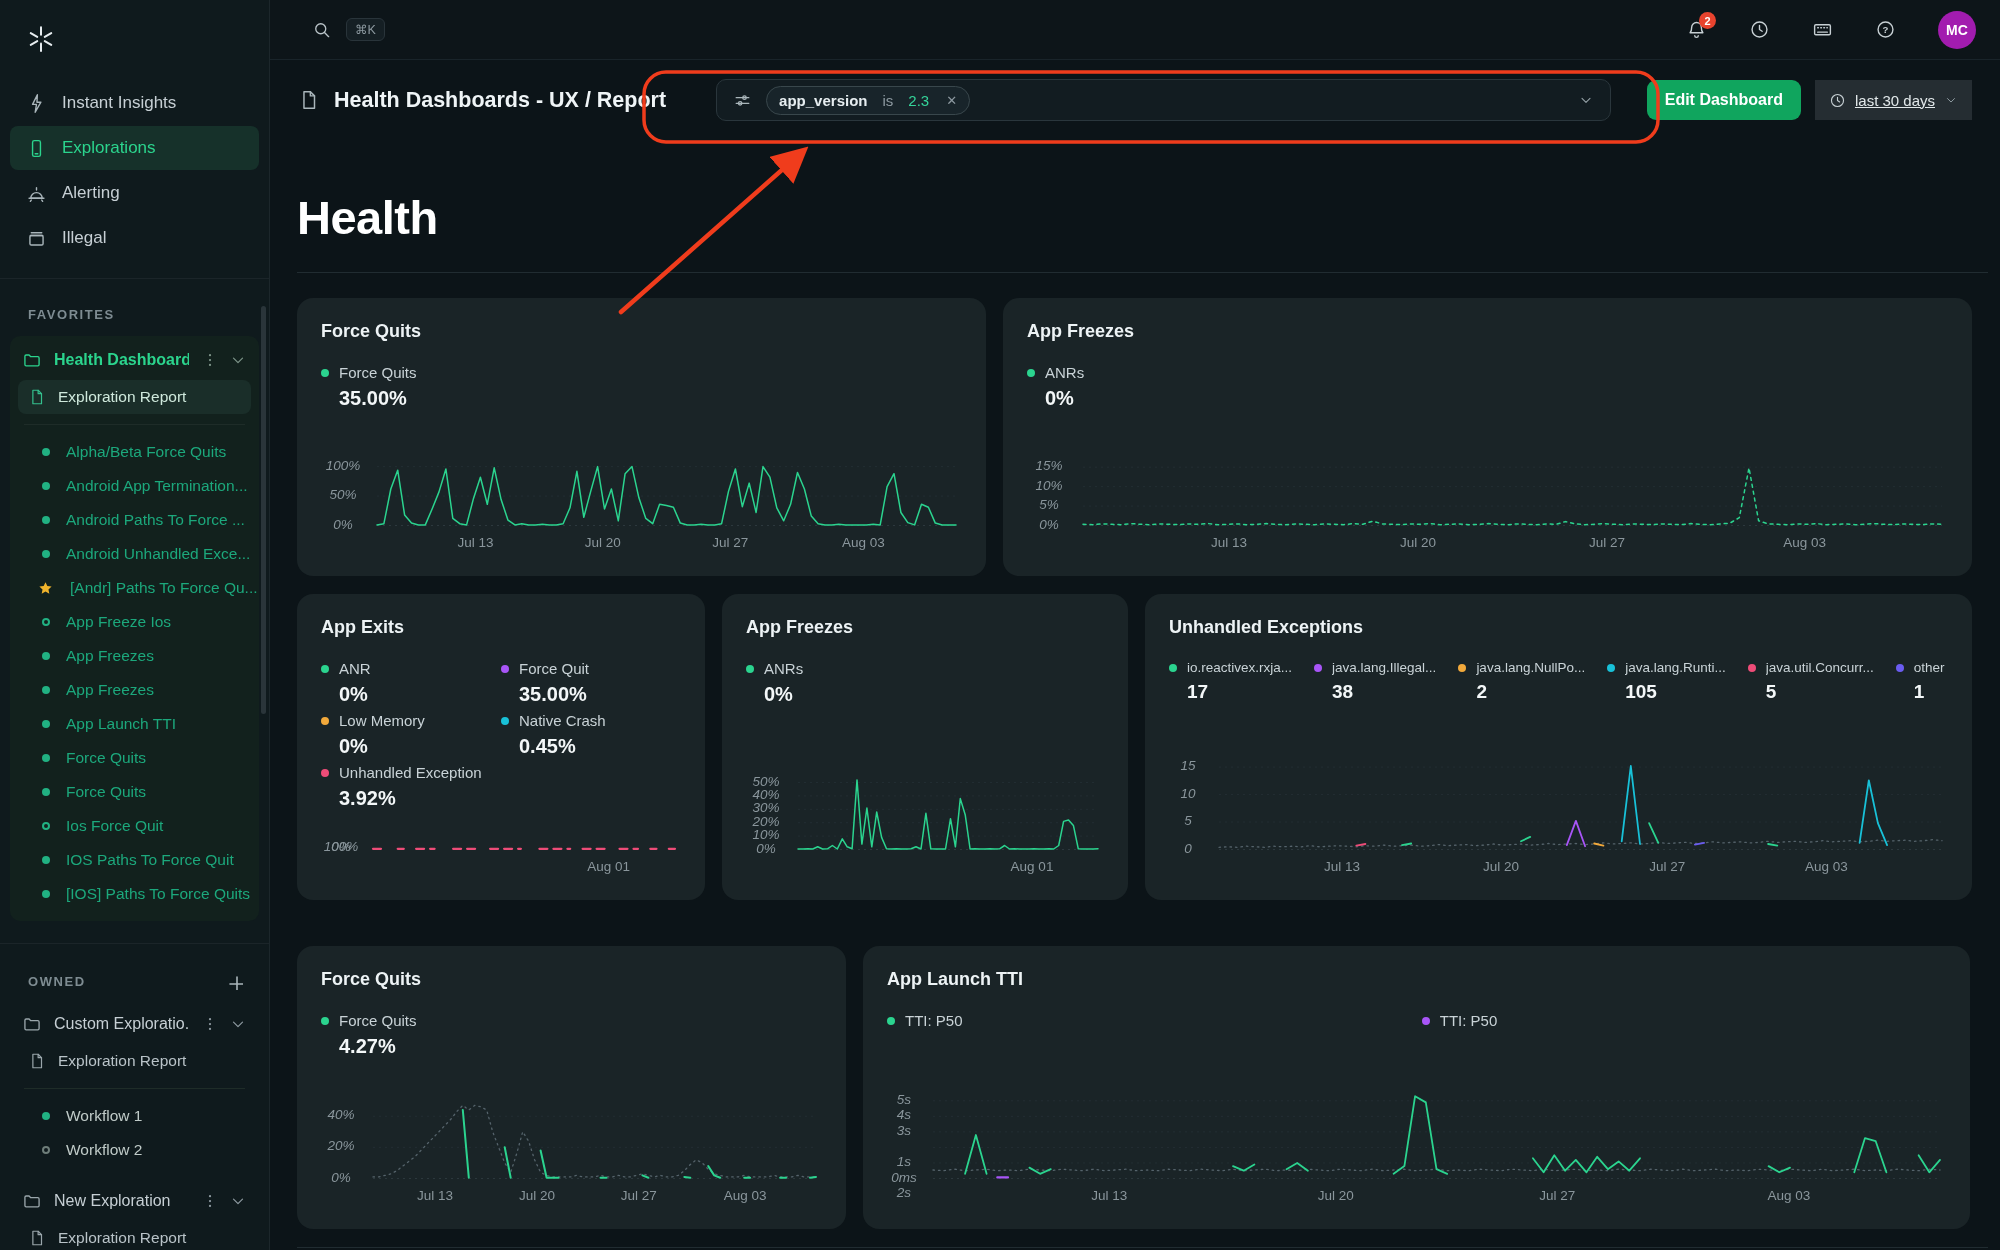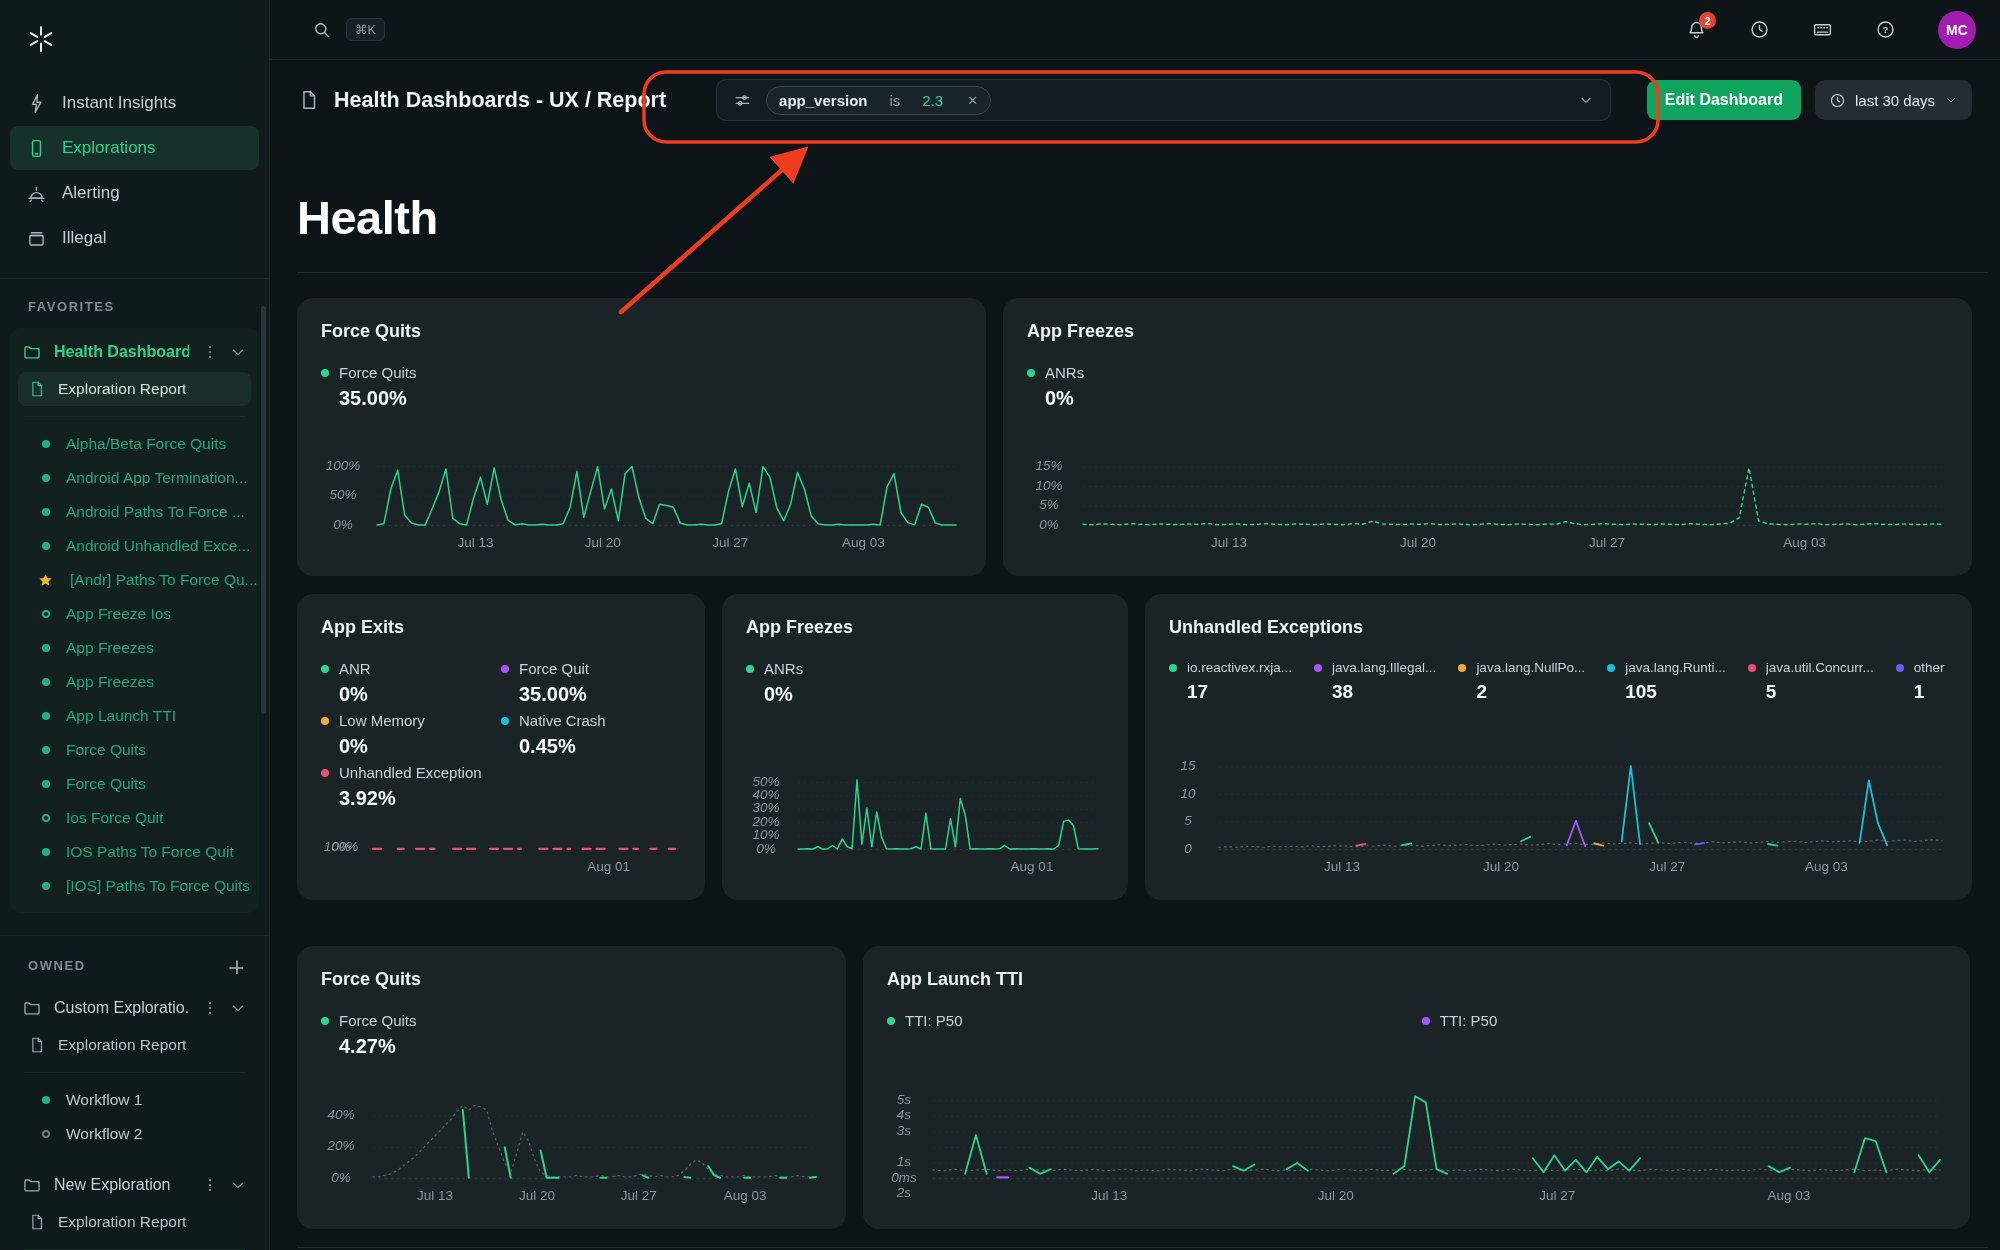--- a/index.html
+++ b/index.html
@@ -17,21 +17,21 @@
   
   .sidebar { position:absolute; left:0; top:0; width:270px; height:1250px; background:#0f1a1d;
     border-right:1px solid #1c272b; overflow:hidden; }
   .logo { width:30px; height:30px; margin:24px 0 26px 26px; }
   .nav-item { height:44px; margin:1px 10px; padding:0 10px 0 16px; display:flex; align-items:center;
     gap:15px; font-size:17px; color:#c6cfd4; border-radius:8px; cursor:pointer; }
   .nav-item .nav-ic { width:21px; height:21px; color:#aab6bb; }
   .nav-item.active { background:#16312a; color:#2bd48d; }
   .nav-item.active .nav-ic { color:#2bd48d; }
   .side-divider { height:1px; background:#1b2529; margin-top:18px; }
-  .section-head { display:flex; align-items:center; margin:20px 26px 0 28px; }
+  .section-head { display:flex; align-items:center; margin:28px 26px 0 28px; }
   .section-label { font-size:13px; font-weight:700; letter-spacing:.12em; color:#7e8c92; }
   .section-add { margin-left:auto; width:18px; height:18px; color:#aab6bb; cursor:pointer; }
   .grp { margin:14px 10px 0; }
   .grp.panel { background:#12211d; border-radius:10px; padding:4px 0 10px; }
   .folder-row { display:flex; align-items:center; gap:12px; padding:10px 12px 8px; font-size:16px;
     font-weight:700; color:#2bd48d; cursor:pointer; }
   .grp.owned .folder-row { color:#c6cfd4; font-weight:400; }
   .folder-row .ic.fold { width:20px; height:20px; }
   .grp.owned .folder-row .ic.fold { color:#9aa6ab; }
   .folder-menu { margin-left:auto; display:flex; gap:10px; }
@@ -72,31 +72,31 @@
     font-size:14px; font-weight:700; display:flex; align-items:center; justify-content:center; cursor:pointer; }
 
   
   .header { position:absolute; left:270px; right:0; top:60px; height:80px; display:flex;
     align-items:center; padding:0 28px; }
   .header .doc-ic { width:22px; height:22px; color:#aab6bb; }
   .page-title { margin-left:14px; font-size:21.5px; font-weight:700; color:#eff4f6; white-space:nowrap; }
   .filter-bar { margin-left:50px; width:992px; height:42px; background:#121c21; border:1px solid #2a363c;
     border-radius:10px; display:flex; align-items:center; padding:0 16px; gap:14px; cursor:text; }
   .filter-bar .ic.sliders { width:19px; height:19px; color:#aab6bb; }
-  .chip { display:flex; align-items:center; gap:22px; border:1px solid #39474c; background:#18242a;
+  .chip { display:flex; align-items:center; gap:15px; border:1px solid #39474c; background:#18242a;
     border-radius:16px; padding:5px 12px; font-size:15px; white-space:nowrap; cursor:pointer; }
   .chip .fld { color:#e6edf0; font-weight:600; }
   .chip .op { color:#8d99a0; }
   .chip .val { color:#34d399; }
   .chip .x { color:#8d99a0; font-size:13px; margin-left:2px; cursor:pointer; }
   .filter-bar .ic.chev { margin-left:auto; width:16px; height:16px; color:#96a2a8; }
   .btn-edit { margin-left:36px; height:40px; padding:0 18px; border:none; border-radius:9px;
     background:#10a55e; color:#fff; font-family:inherit; font-weight:700; font-size:16px; cursor:pointer; white-space:nowrap; }
-  .time-pill { margin-left:14px; height:40px; background:#252d32; border-radius:10px; padding:0 14px;
-    display:flex; align-items:center; gap:9px; color:#e2e8ea; font-size:15px; cursor:pointer; white-space:nowrap; }
+  .time-pill { margin-left:14px; height:40px; background:#252d32; border-radius:0; padding:0 14px;
+    display:flex; align-items:center; gap:9px; color:#e2e8ea; font-size:15px; cursor:pointer; white-space:nowrap;text-decoration:underline; }
   .time-pill .ic.clk { width:17px; height:17px; color:#c7d0d4; }
   .time-pill .ic.chev { width:14px; height:14px; color:#96a2a8; }
 
   
   .annotation { position:absolute; inset:0; pointer-events:none; z-index:50; }
 
   
   .main { position:absolute; left:270px; top:140px; right:0; bottom:0; padding:0 12px 0 27px; }
   h1.heading { margin-top:50px; font-size:47px; font-weight:800; letter-spacing:-.5px; color:#ffffff; }
   .h-divider { height:1px; background:#212c31; margin-top:27px; }

